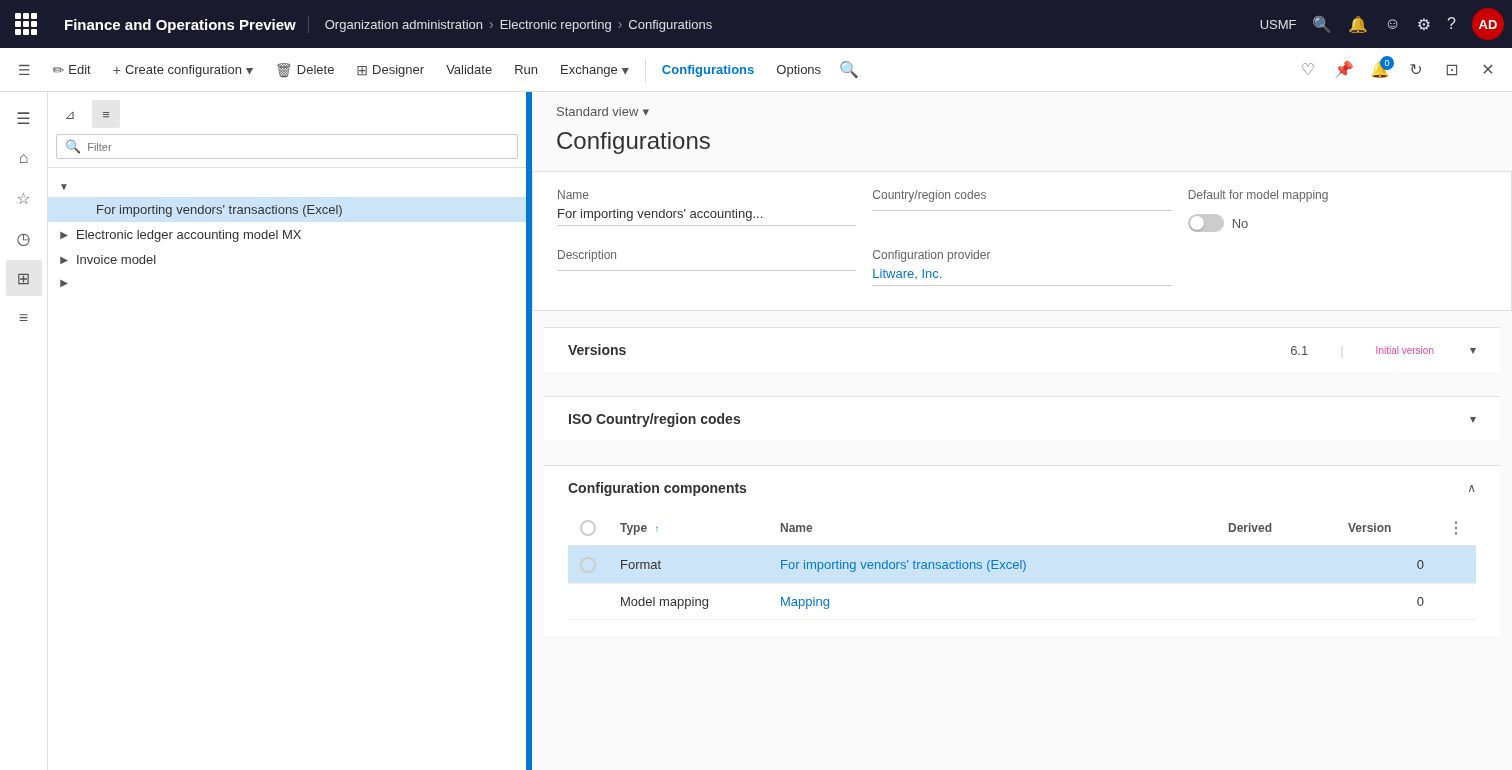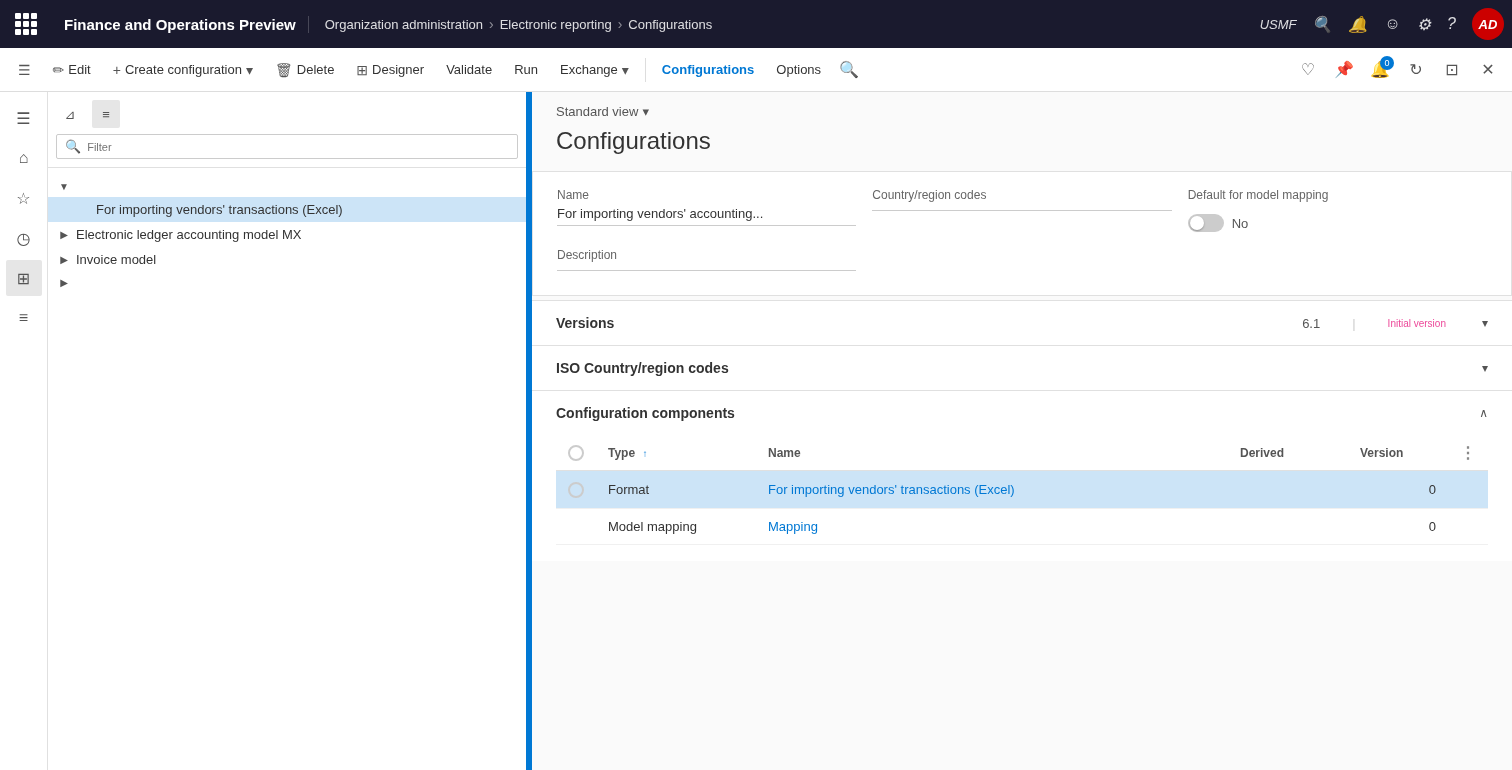--- a/index.html
+++ b/index.html
@@ -9,21 +9,21 @@
     .top-nav {
       display: flex; align-items: center; background: #1a1a2e; color: #fff;
       height: 48px; padding: 0 8px; gap: 8px;
     }
     .top-nav-grid { display: grid; grid-template-columns: 1fr; place-items: center; width: 36px; height: 36px; cursor: pointer; }
     .grid-icon { display: grid; grid-template-columns: repeat(3,6px); gap: 2px; }
     .grid-dot { width: 6px; height: 6px; background: #fff; border-radius: 1px; }
     .app-title { font-weight: 700; font-size: 15px; color: #fff; padding: 0 12px; border-right: 1px solid rgba(255,255,255,0.2); margin-right: 8px; white-space: nowrap; }
     .breadcrumb { display: flex; align-items: center; gap: 6px; flex: 1; color: rgba(255,255,255,0.85); font-size: 13px; }
     .breadcrumb-sep { color: rgba(255,255,255,0.5); font-size: 14px; }
-    .top-right { display: flex; align-items: center; gap: 16px; font-style: italic; }
+    .top-right { display: flex; align-items: center; gap: 16px; }
     .top-nav-text { color: rgba(255,255,255,0.85); font-size: 13px; }
     .top-nav-icon { color: rgba(255,255,255,0.85); font-size: 16px; cursor: pointer; position: relative; }
     .avatar { width: 32px; height: 32px; border-radius: 50%; background: #c00; display: flex; align-items: center; justify-content: center; color: #fff; font-weight: 700; font-size: 13px; }
 
     
     .toolbar {
       display: flex; align-items: center; background: #fff; border-bottom: 1px solid #ddd;
       height: 44px; padding: 0 8px; gap: 2px;
     }
     .toolbar-btn {
@@ -74,21 +74,21 @@
     .form-field { display: flex; flex-direction: column; gap: 4px; }
     .form-label { font-size: 12px; color: #666; }
     .form-value { font-size: 13px; color: #333; border-bottom: 1px solid #ccc; padding-bottom: 4px; }
     .form-value.link { color: #0078d4; }
     .toggle-wrap { display: flex; align-items: center; gap: 8px; margin-top: 8px; }
     .toggle { width: 36px; height: 18px; border-radius: 9px; background: #ccc; position: relative; cursor: pointer; }
     .toggle-knob { width: 14px; height: 14px; border-radius: 50%; background: #fff; position: absolute; top: 2px; left: 2px; transition: left 0.2s; box-shadow: 0 1px 2px rgba(0,0,0,0.3); }
     .toggle-label { font-size: 13px; color: #555; }
 
     
-    .collapsible { border-top: 1px solid #e0e0e0; margin: 0; }
+    .collapsible { border-top: 1px solid #e0e0e0; margin: 12px; }
     .collapsible-header { display: flex; align-items: center; justify-content: space-between; padding: 14px 24px; cursor: pointer; background: #fff; }
     .collapsible-title { font-size: 14px; font-weight: 600; color: #333; }
     .collapsible-right { display: flex; align-items: center; gap: 32px; color: #555; font-size: 13px; }
     .collapsible-chevron { font-size: 12px; color: #555; }
     .collapsible-content { padding: 0 24px 16px; background: #fff; }
     .version-number { font-size: 13px; color: #555; }
     .version-sep { color: #ccc; }
     .version-label { font-size: 10px; color: #ec4899; }
     .version-chevron { font-size: 12px; color: #555; margin-left: 4px; }
 
@@ -279,20 +279,24 @@
             </div>
             <span class="toggle-label">No</span>
           </div>
         </div>
 
         <div class="form-field">
           <div class="form-label">Description</div>
           <div class="form-value"></div>
         </div>
 
+        <div class="form-field">
+          <div class="form-label">Configuration provider</div>
+          <div class="form-value link">Litware, Inc.</div>
+        </div>
       </div>
     </div>
 
     <div class="collapsible">
       <div class="collapsible-header">
         <span class="collapsible-title">Versions</span>
         <div class="collapsible-right">
           <span class="version-number">6.1</span>
           <span class="version-sep">|</span>
           <span class="version-label">Initial version</span>

